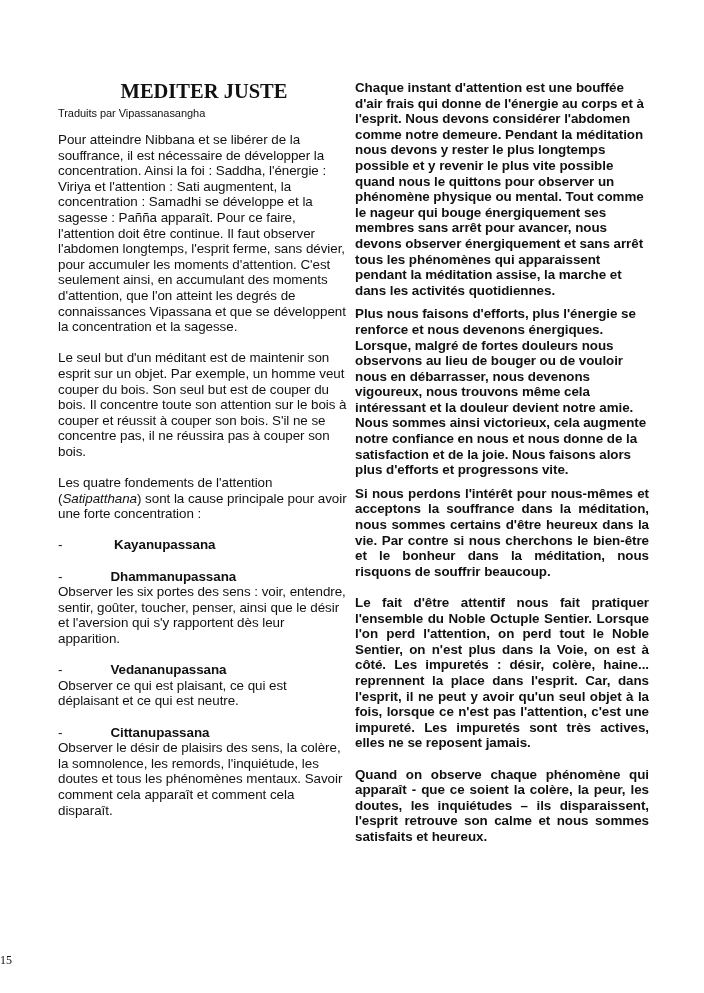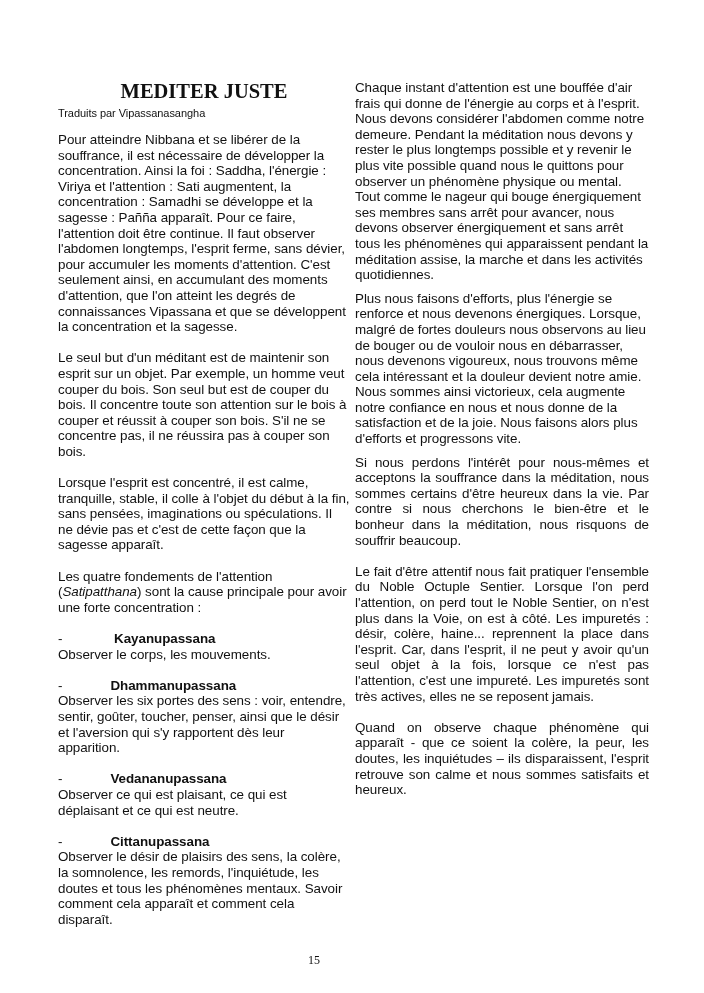--- a/index.html
+++ b/index.html
@@ -28,20 +28,21 @@
       letter-spacing: -0.05px;
     }
     .col-left {
       left: 58px;
       width: 292px;
     }
     .col-right {
       left: 355px;
       width: 294px;
       top: 63px;
+      font-weight: bold;
     }
     .title {
       font-family: "Liberation Serif", serif;
       font-weight: bold;
       font-size: 20.5px;
       text-align: center;
       line-height: 24px;
       margin: 0 0 4px 0;
       letter-spacing: 0px;
     }
@@ -62,44 +63,41 @@
     .para-left { margin-bottom: 15.6px; }
     .para-right { margin-bottom: 8px; }
     .justify { text-align: justify; }
     .term { font-weight: bold; padding-left: 48px; }
     .list-block { margin-bottom: 15.6px; }
     .page-number {
       position: absolute;
       top: 936px;
       left: 0;
       width: 628px;
-      text-align: center;
       font-family: "Liberation Serif", serif;
       font-size: 12px;
       line-height: 14px;
     }
   </style>
 </head>
 <body>
 
 <div class="page">
 
   <div class="col col-left">
     <h1 class="title">MEDITER JUSTE</h1>
     <p class="translator">Traduits par Vipassanasangha</p>
 
     <p class="para-left">Pour atteindre Nibbana et se libérer de la souffrance, il est nécessaire de développer la concentration. Ainsi la foi : Saddha, l'énergie : Viriya et l'attention : Sati augmentent, la concentration : Samadhi se développe et la sagesse : Pañña apparaît. Pour ce faire, l'attention doit être continue. Il faut observer l'abdomen longtemps, l'esprit ferme, sans dévier, pour accumuler les moments d'attention. C'est seulement ainsi, en accumulant des moments d'attention, que l'on atteint les degrés de connaissances Vipassana et que se développent la concentration et la sagesse.</p>
     <p class="para-left">Le seul but d'un méditant est de maintenir son esprit sur un objet. Par exemple, un homme veut couper du bois. Son seul but est de couper du bois. Il concentre toute son attention sur le bois à couper et réussit à couper son bois. S'il ne se concentre pas, il ne réussira pas à couper son bois.</p>
-    <p class="para-left">Lorsque l'esprit est concentré, il est calme, tranquille, stable, il colle à l'objet du début à la fin, sans pensées, imaginations ou spéculations. Il ne dévie pas et c'est de cette façon que la sagesse apparaît.</p>
 
     <p class="para-left"><span>Les quatre fondements de l'attention (</span><em>Satipatthana</em><span>) sont la cause principale pour avoir une forte concentration :</span></p>
 
     <div class="list-block">
       <div><span>- </span><span class="term">Kayanupassana</span></div>
-      <div>Observer le corps, les mouvements.</div>
     </div>
 
     <div class="list-block">
       <div><span>-</span><span class="term">Dhammanupassana</span></div>
       <div>Observer les six portes des sens : voir, entendre, sentir, goûter, toucher, penser, ainsi que le désir et l'aversion qui s'y rapportent dès leur apparition.</div>
     </div>
 
     <div class="list-block">
       <div><span>-</span><span class="term">Vedananupassana</span></div>
       <div>Observer ce qui est plaisant, ce qui est déplaisant et ce qui est neutre.</div>

